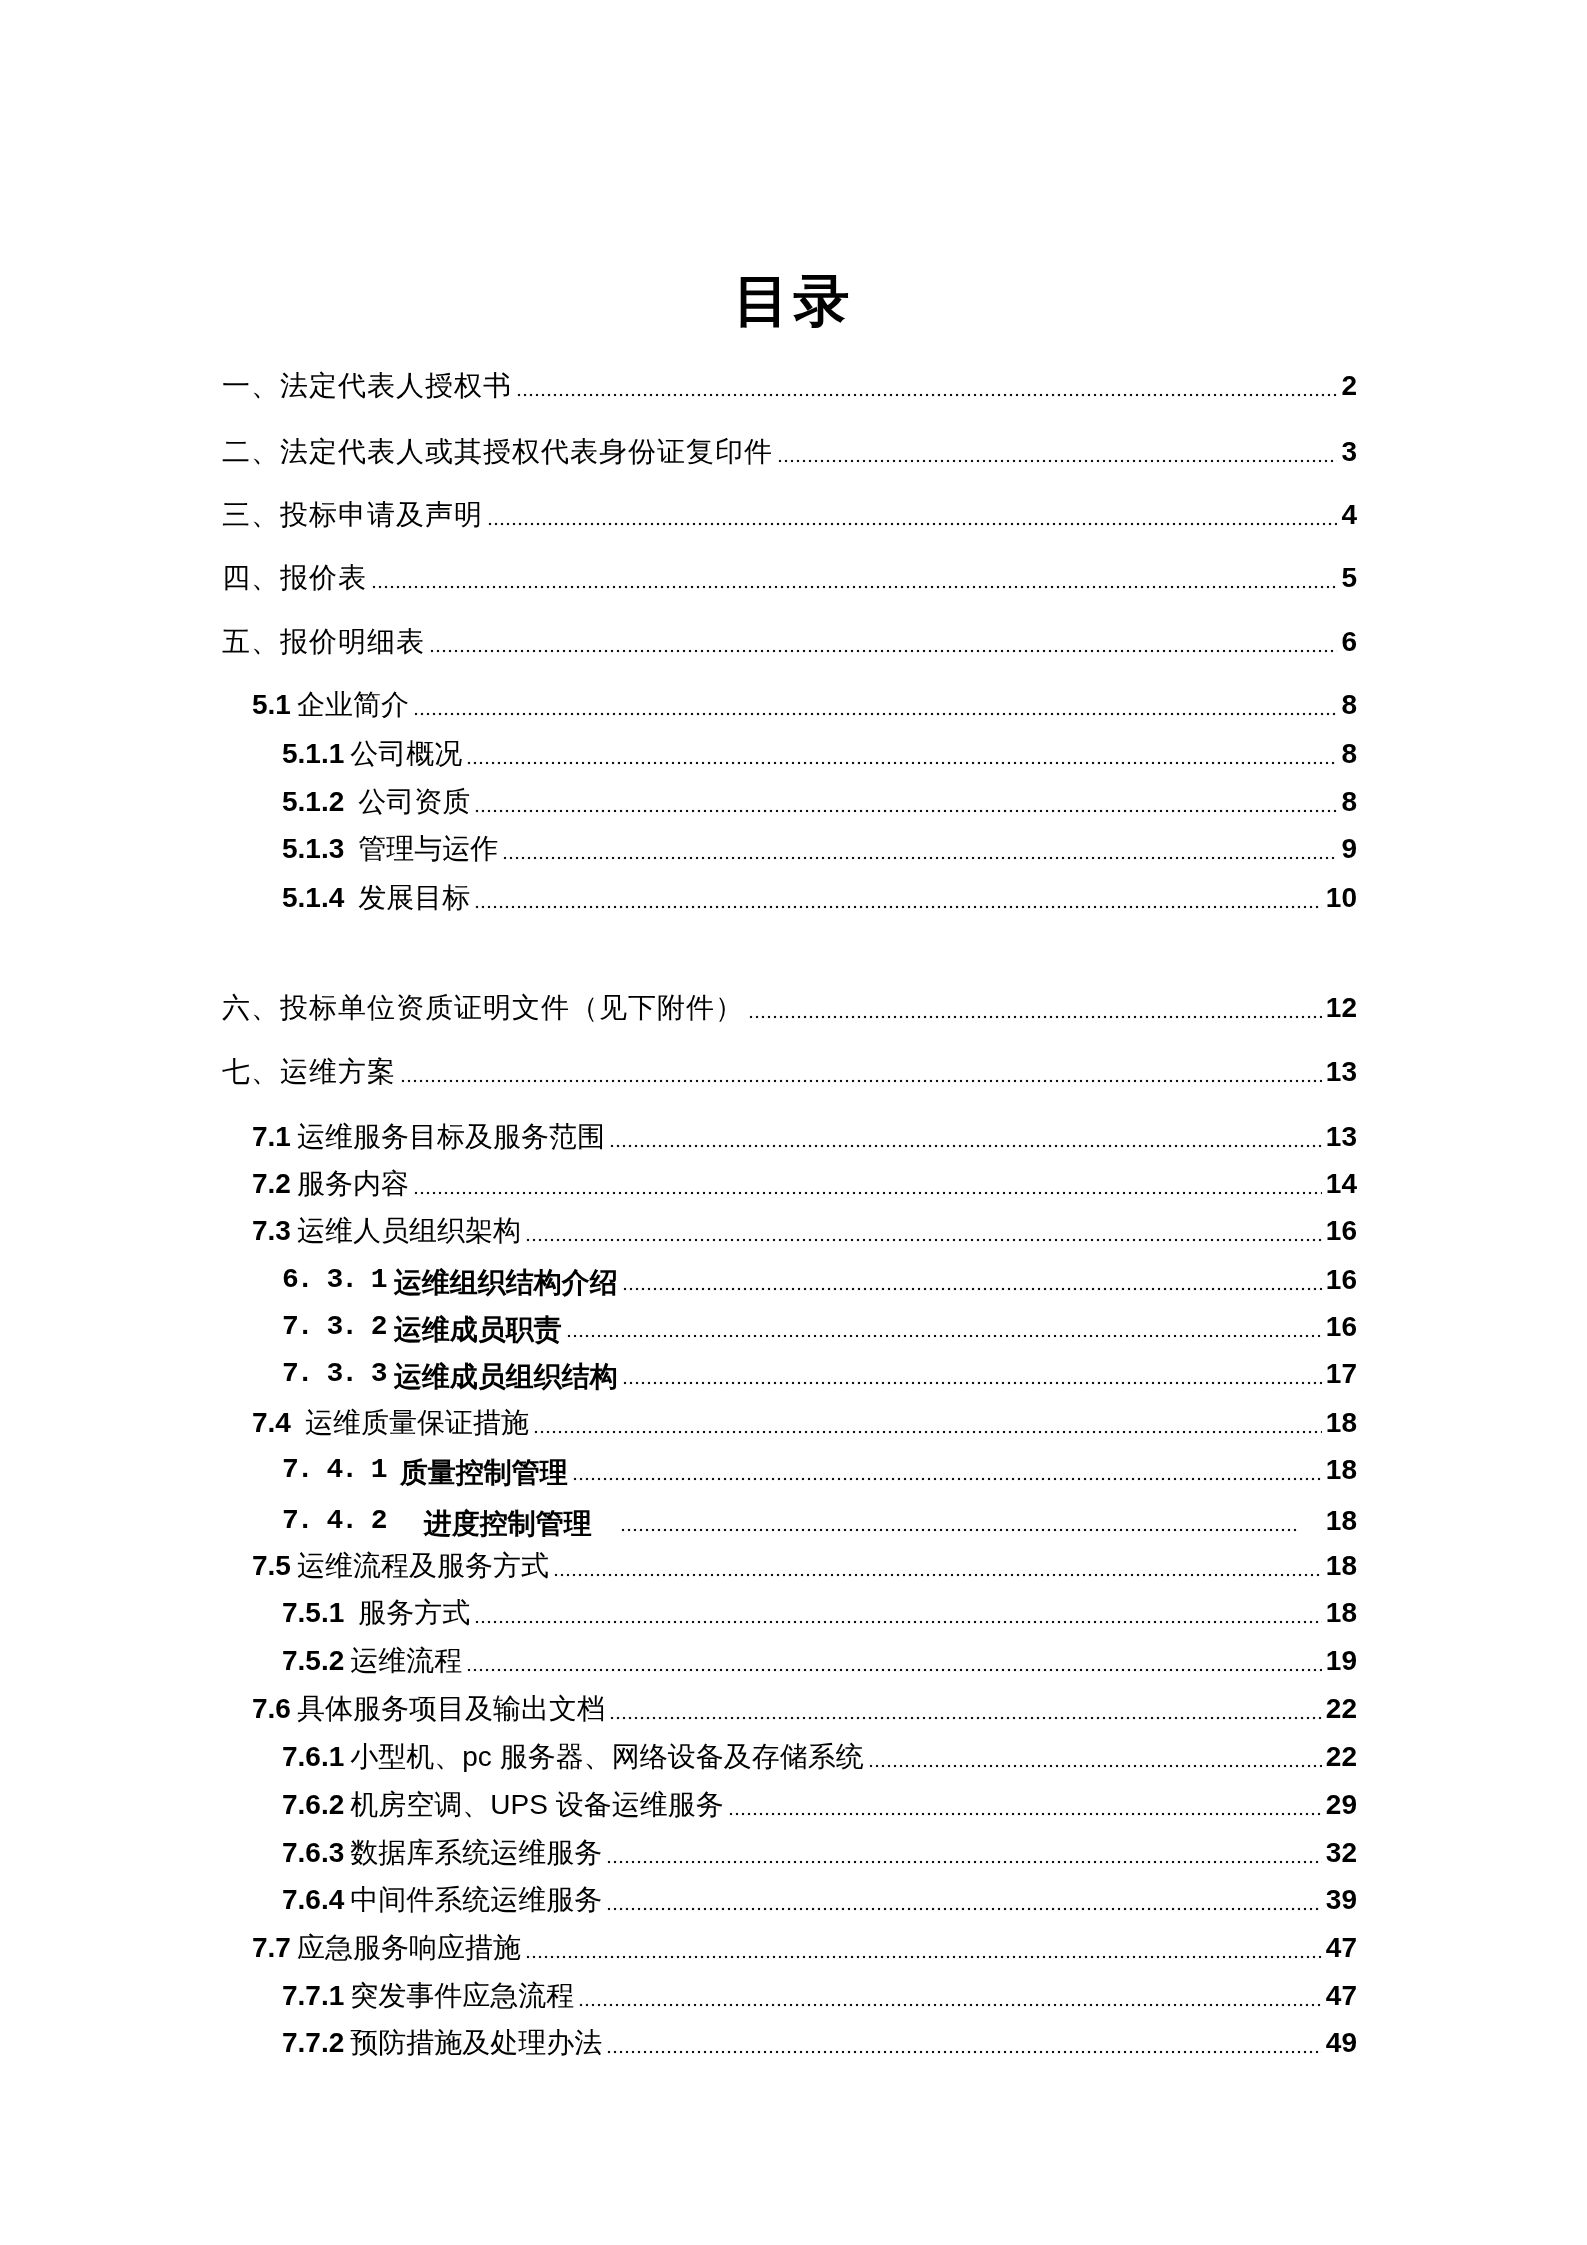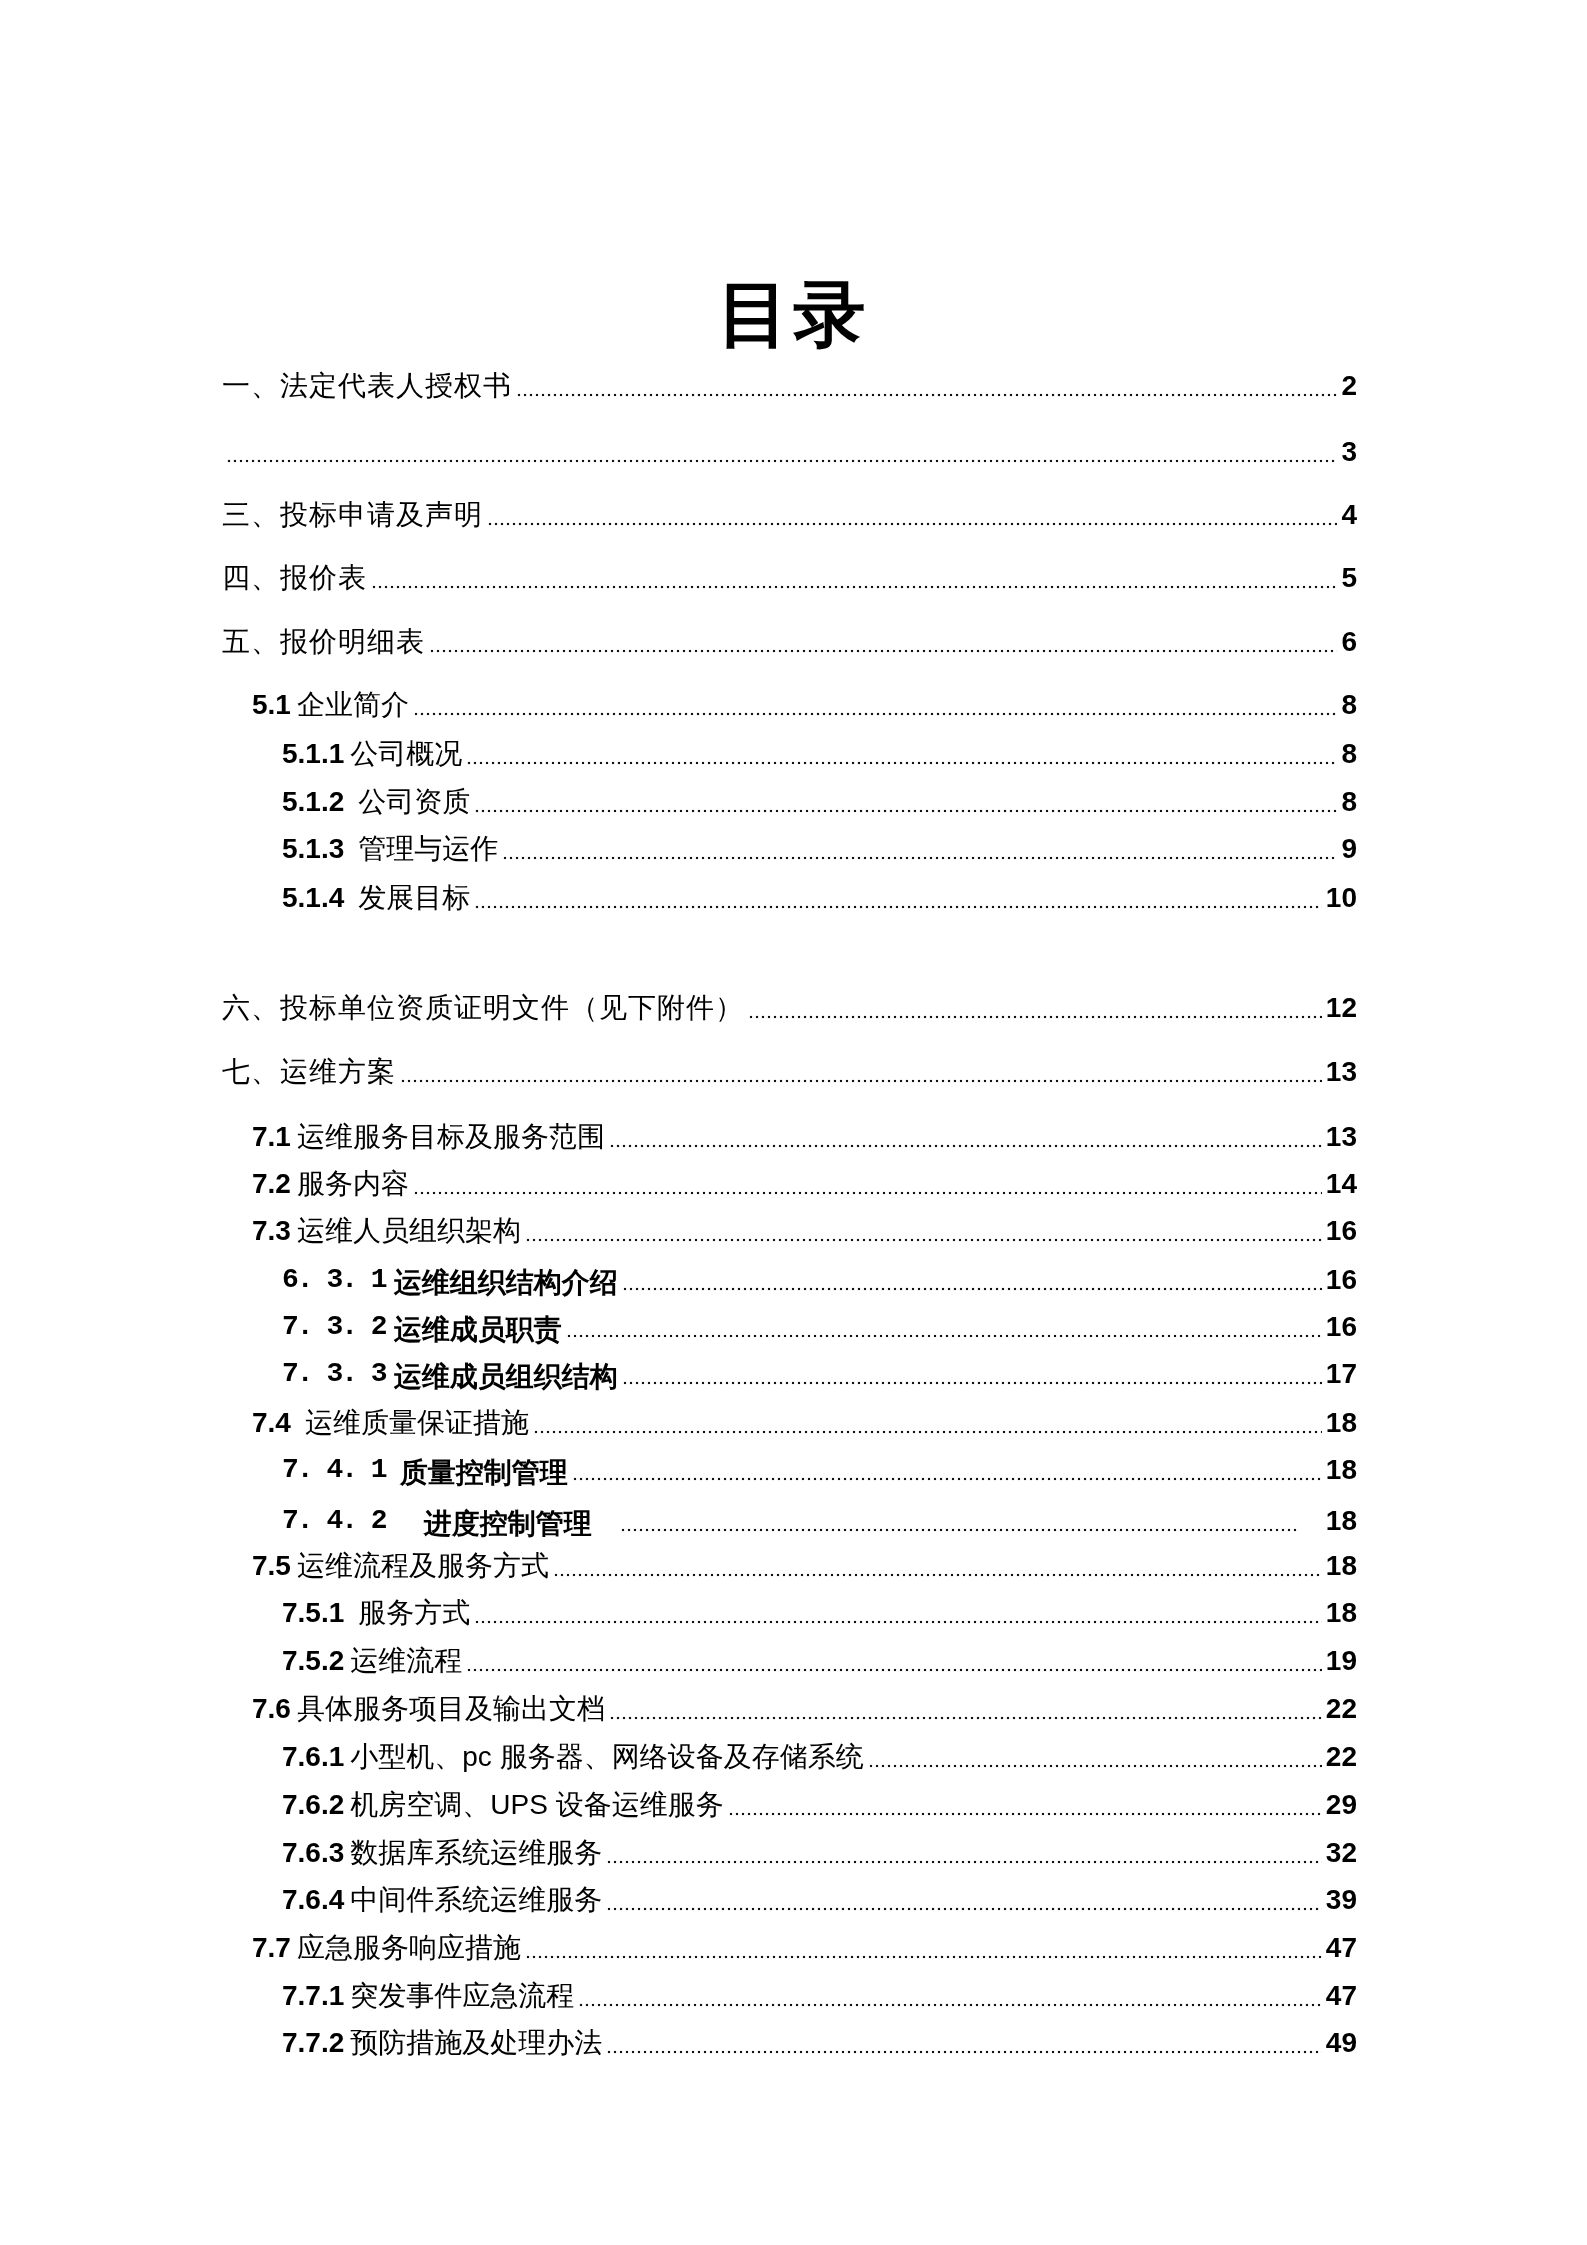--- a/index.html
+++ b/index.html
@@ -14,22 +14,22 @@
       overflow: hidden;
       color: #000000;
       font-family: "Liberation Sans", "DejaVu Sans", sans-serif;
     }
     .page-title {
       position: absolute;
       left: 0;
       width: 1587px;
       top: 232px;
       text-align: center;
-      font-family: Liberation Serif, serif;
-      font-size: 72px;
+      font-family: Liberation Mono, monospace;
+      font-size: 56px;
       line-height: 70px;
       letter-spacing: 4px;
       color: #000;
     }
     .toc {
       position: absolute;
       left: 0;
       top: 0;
       width: 1587px;
       height: 2245px;
@@ -79,20 +79,21 @@
 
 <h1 class="page-title">目录</h1>
 
 <div class="toc" id="toc">
     <div class="toc-row l1" style="top: 369px;">
       <span class="title">一、法定代表人授权书</span>
       <span class="leader"></span>
       <span class="page">2</span>
     </div>
     <div class="toc-row l1" style="top: 435px;">
+      <span class="title">二、法定代表人或其授权代表身份证复印件</span>
       <span class="leader"></span>
       <span class="page">3</span>
     </div>
     <div class="toc-row l1" style="top: 498px;">
       <span class="title">三、投标申请及声明</span>
       <span class="leader"></span>
       <span class="page">4</span>
     </div>
     <div class="toc-row l1" style="top: 561px;">
       <span class="title">四、报价表</span>

